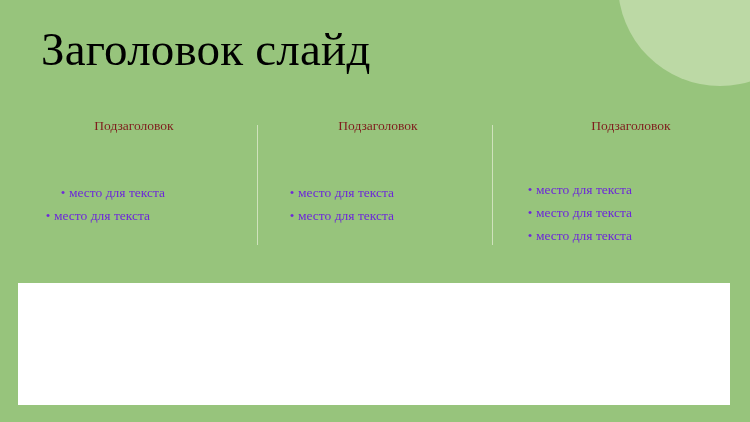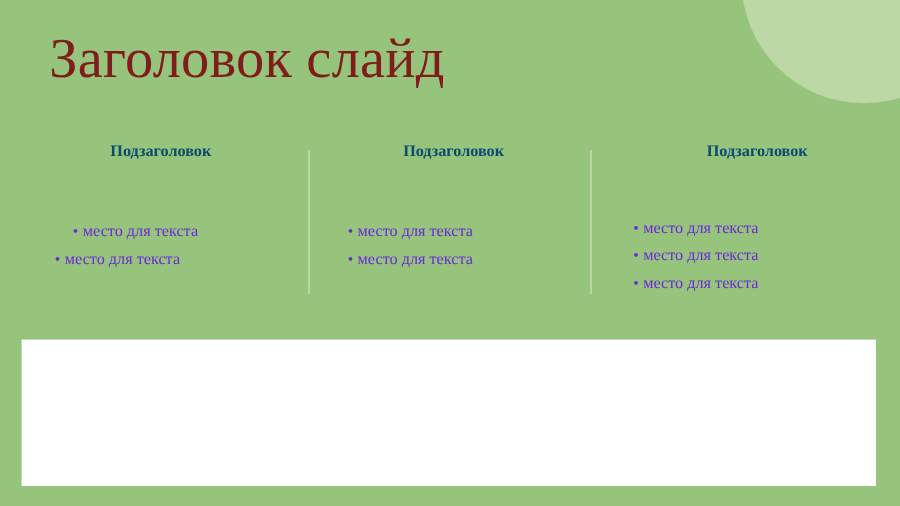--- a/index.html
+++ b/index.html
@@ -24,21 +24,21 @@
     width: 204px;
     height: 204px;
     border-radius: 50%;
     background: #bcd9a5;
   }
   
   .slide-title {
     position: absolute;
     left: 41px;
     top: 22px;
-    color: #7f1d1d;
+    color: #000000;
     font-size: 47px;
     font-weight: normal;
     letter-spacing: 0.2px;
     line-height: 1.15;
     white-space: nowrap;
   }
   
   .columns {
     position: absolute;
     left: 0;
@@ -49,27 +49,27 @@
   .column {
     position: absolute;
     top: 0;
     height: 140px;
   }
   .col-1 { left: 18px;  width: 232px; }
   .col-2 { left: 264px; width: 222px; }
   .col-3 { left: 500px; width: 232px; }
 
   .col-heading {
-    color: #0c4a6e;
+    color: #7f1d1d;
     font-size: 13.5px;
     text-align: center;
     line-height: 1.2;
     margin: 0;
     padding: 0;
-    font-weight: bold;
+    font-weight: normal;
   }
   .col-1 .col-heading { padding-left: 0px; }
   .col-2 .col-heading { padding-left: 6px; }
   .col-3 .col-heading { padding-left: 30px; }
 
   .bullet-list {
     list-style: none;
     margin: 0;
     padding: 0;
     position: absolute;

